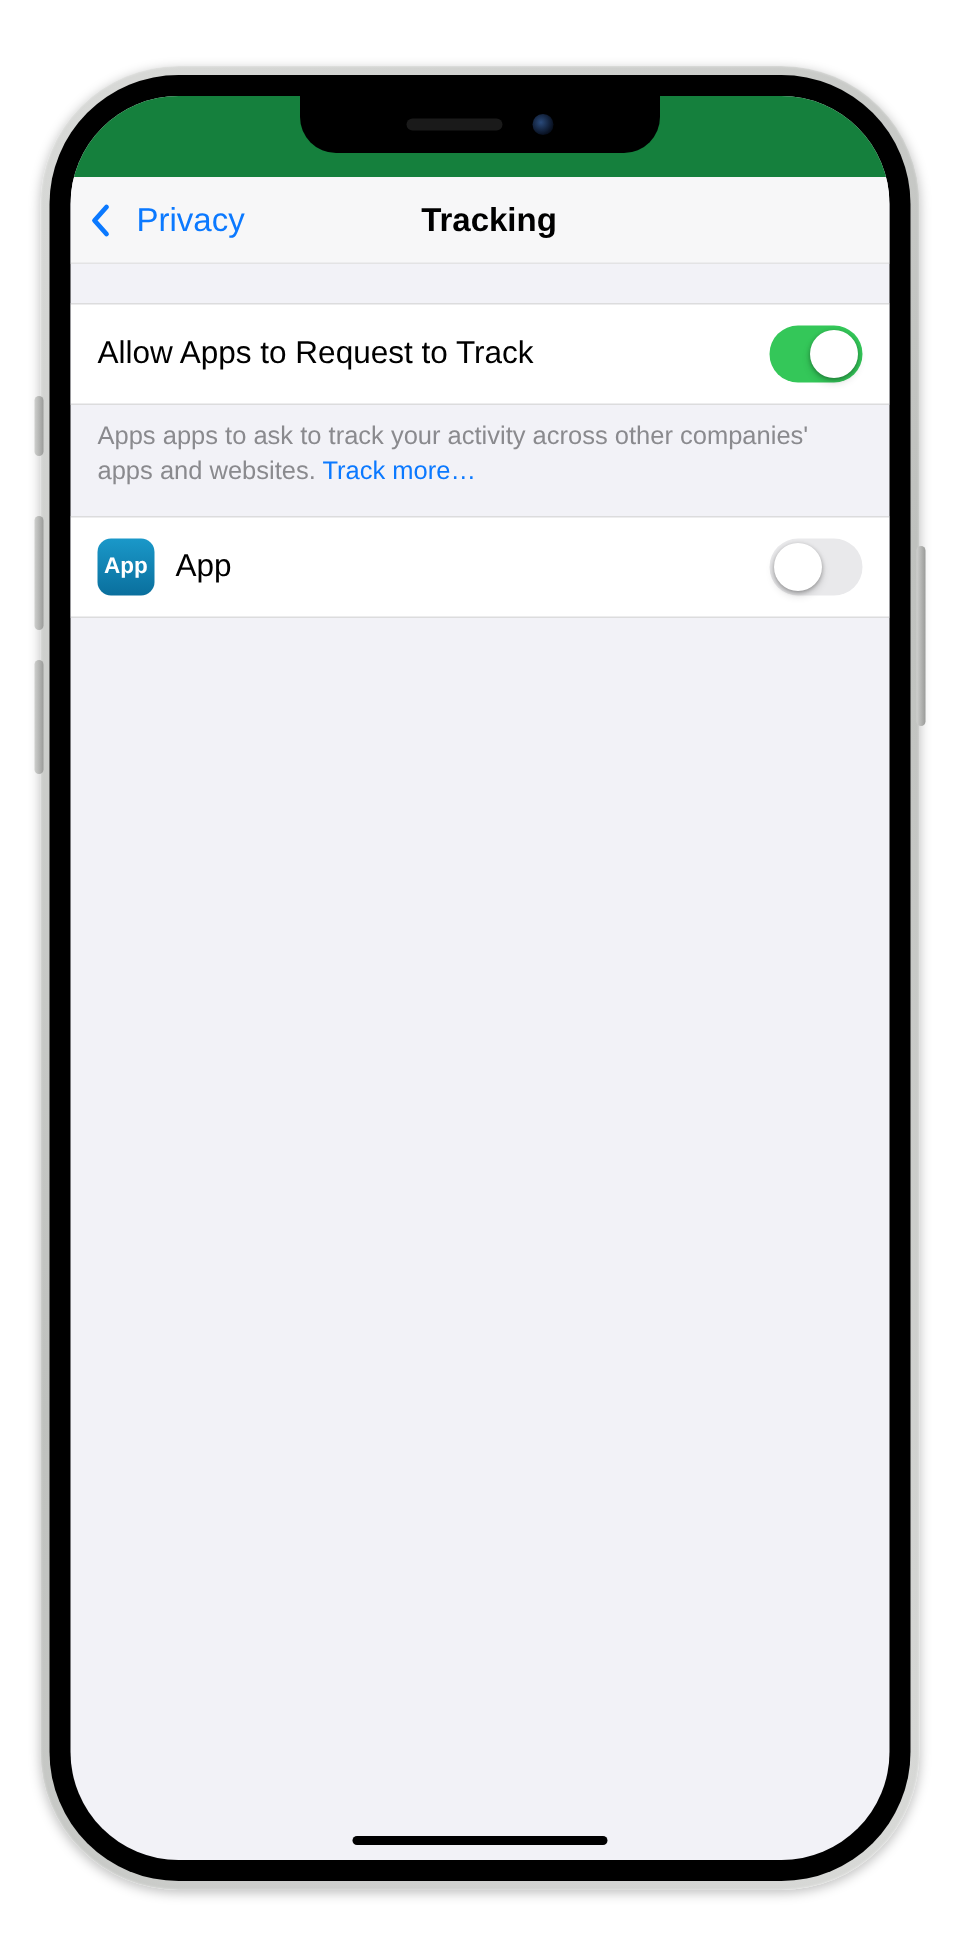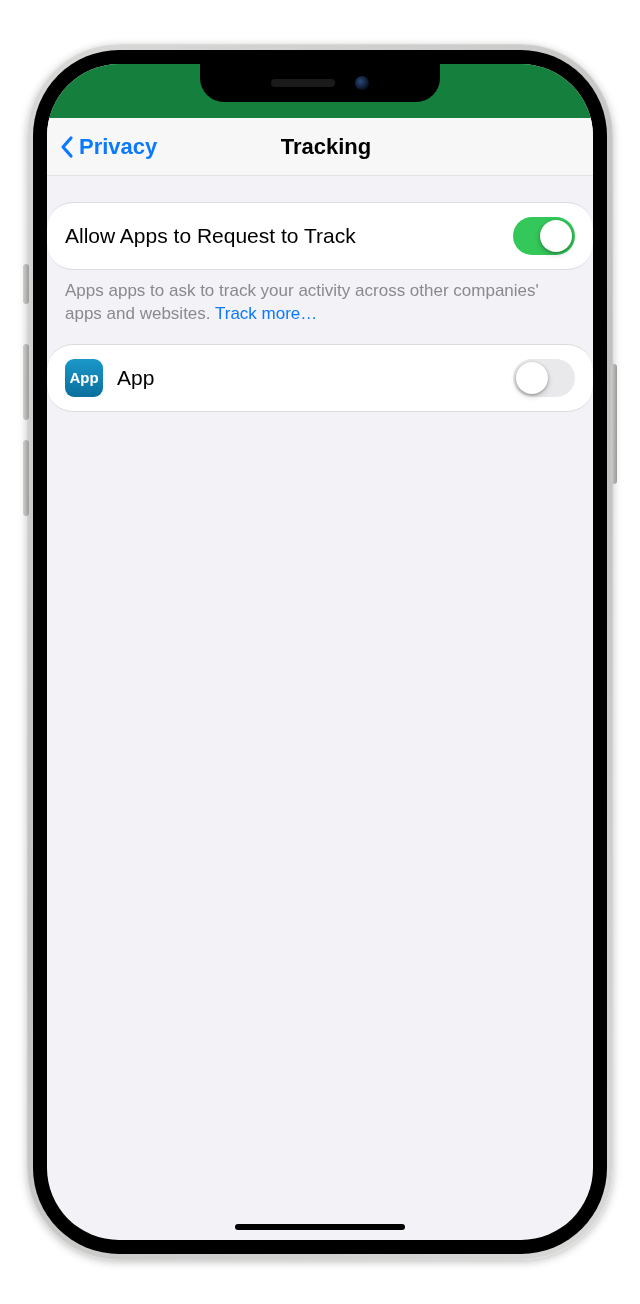--- a/index.html
+++ b/index.html
@@ -123,40 +123,38 @@
     color: #000;
     margin-left: 12px;
   }
   .back {
     position: absolute;
     left: 12px;
     top: 0;
     height: 100%;
     display: flex;
     align-items: center;
-    gap: 4px;
+    gap: 16px;
     color: #0b79ff;
     font-size: 22px;
     cursor: pointer;
-    font-weight: bold;
   }
   .back svg { display:block; }
   
   .content {
     padding-top: 26px;
   }
   .cell {
     background: #ffffff;
     border-top: 1px solid rgba(60,60,67,0.18);
     border-bottom: 1px solid rgba(60,60,67,0.18);
     display: flex;
     align-items: center;
     padding: 14px 18px;
     min-height: 56px;
-    border-radius: 26px;
   }
   .cell-label {
     flex: 1;
     font-size: 21px;
     color: #000;
   }
   
   .toggle {
     position: relative;
     width: 62px;

